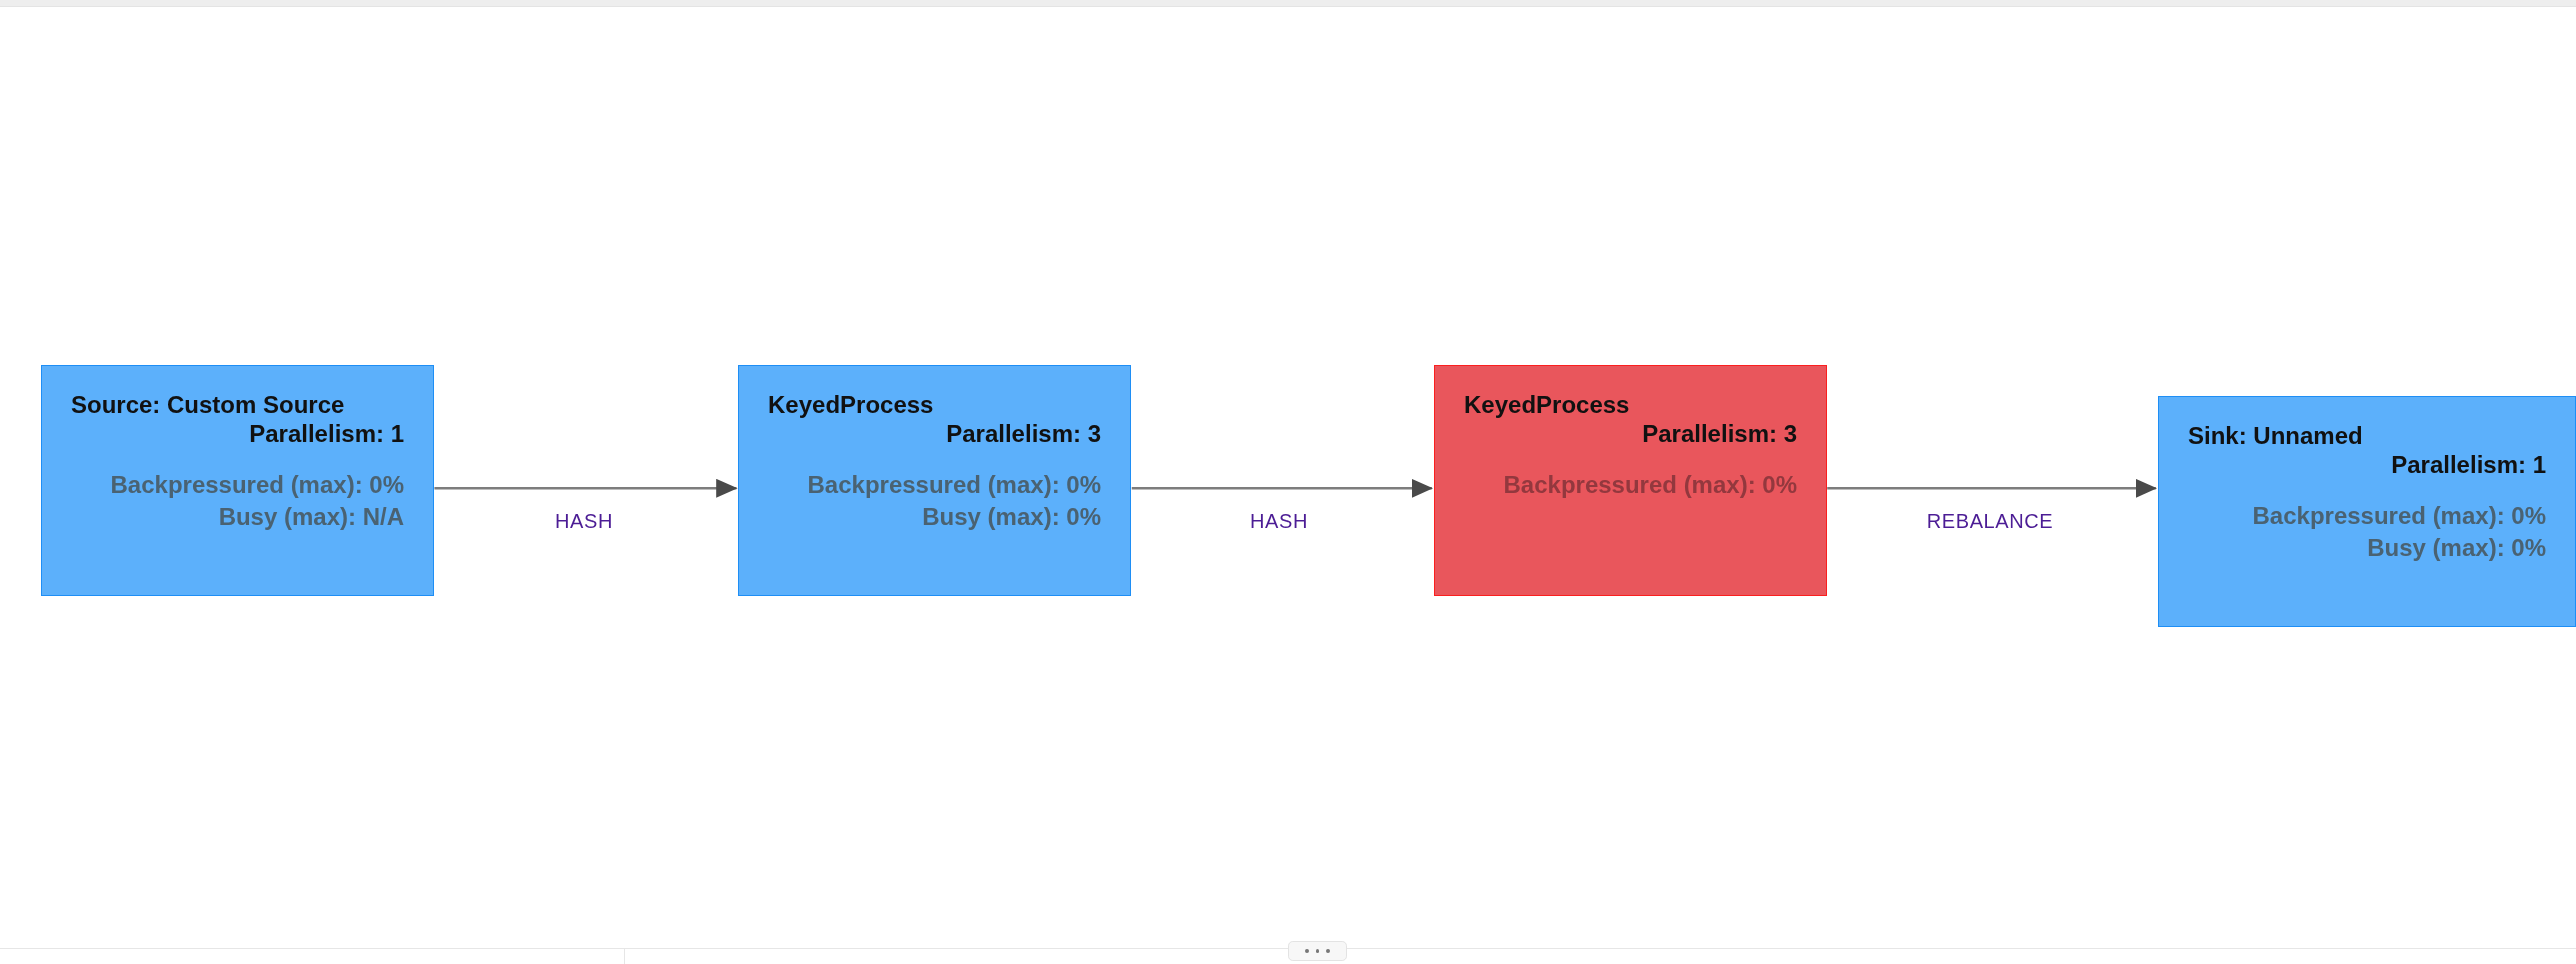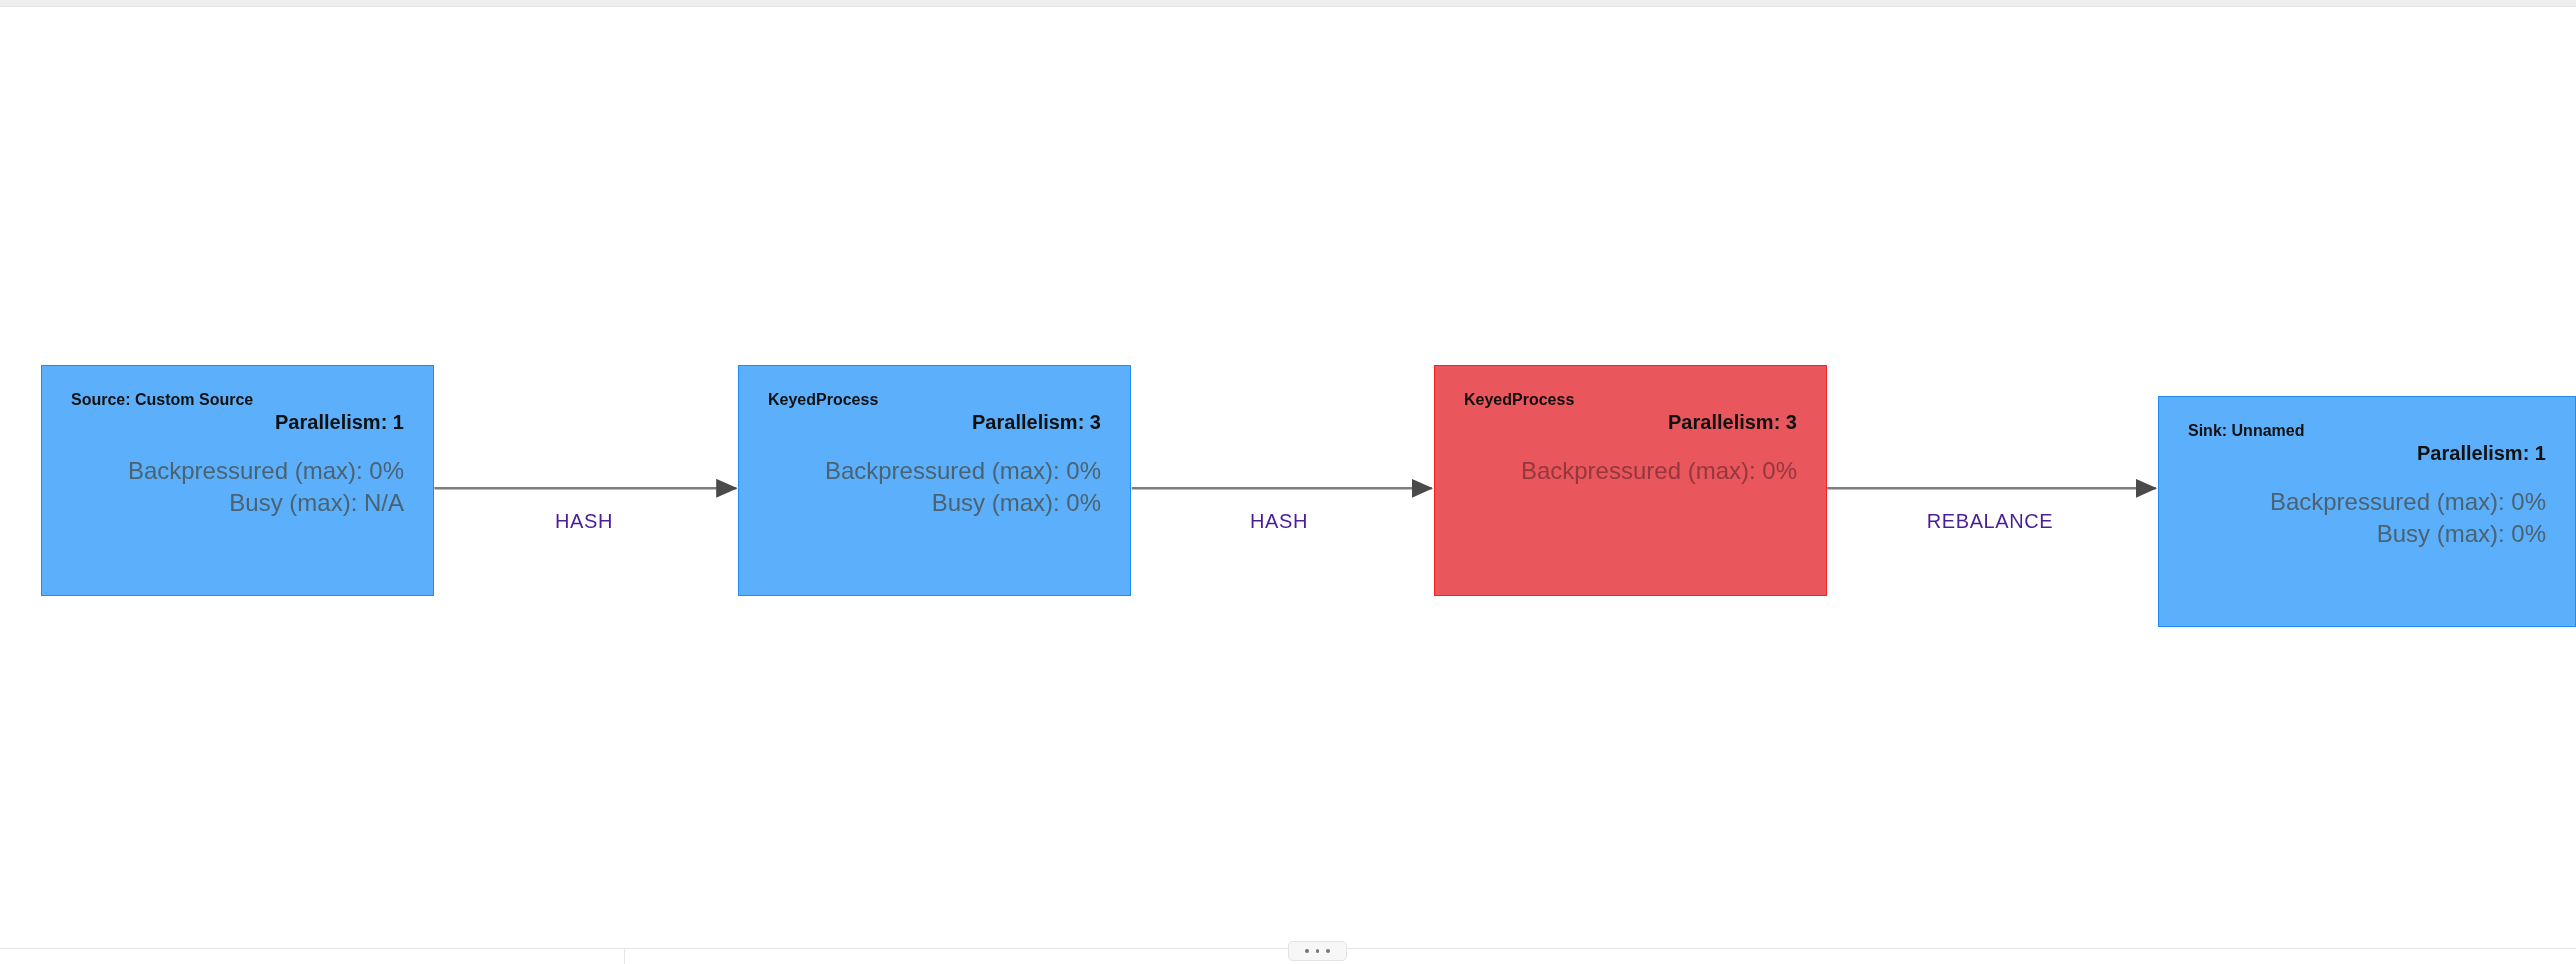--- a/index.html
+++ b/index.html
@@ -64,46 +64,46 @@
     background: #5cb0fb;
     border-color: #1e8ef5;
   }
 
   .node.red {
     background: #e9565c;
     border-color: #fb1f1f;
   }
 
   .node-name {
-    font-size: 16px;
+    font-size: 24px;
     font-weight: bold;
     color: #111111;
     text-align: left;
     line-height: 1.18;
     white-space: nowrap;
   }
 
   .node-parallelism {
-    font-size: 20px;
+    font-size: 24px;
     font-weight: bold;
     color: #111111;
     text-align: right;
     line-height: 1.18;
     margin-top: 1px;
     white-space: nowrap;
   }
 
   .node-metrics {
     margin-top: 21px;
     text-align: right;
   }
 
   .metric-line {
     font-size: 24px;
-    font-weight: normal;
+    font-weight: bold;
     line-height: 1.32;
     white-space: nowrap;
   }
 
   .node.blue .metric-line { color: #4a6272; }
   .node.red  .metric-line { color: #93383e; }
 
   
   .edge-label {
     position: absolute;

